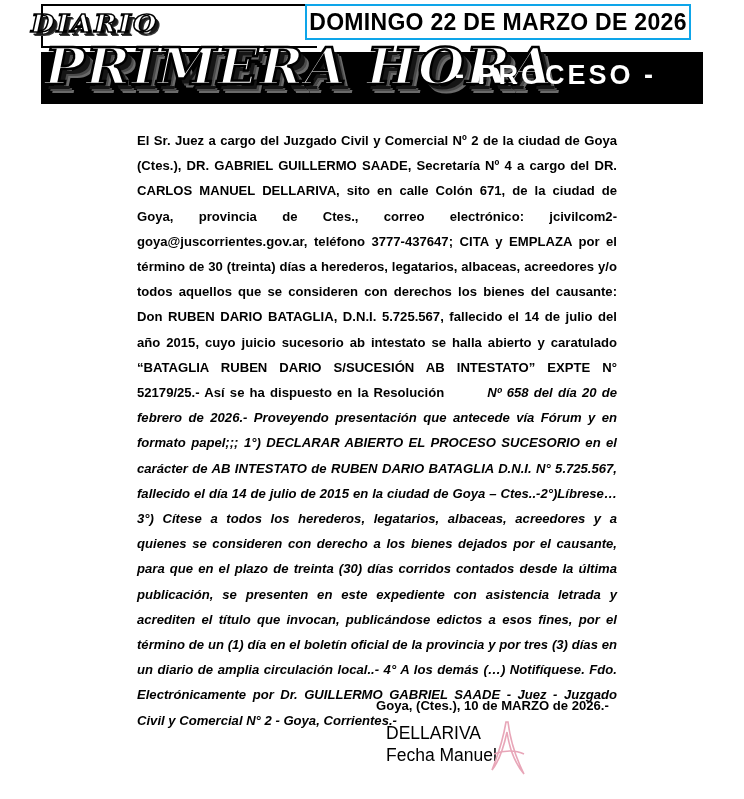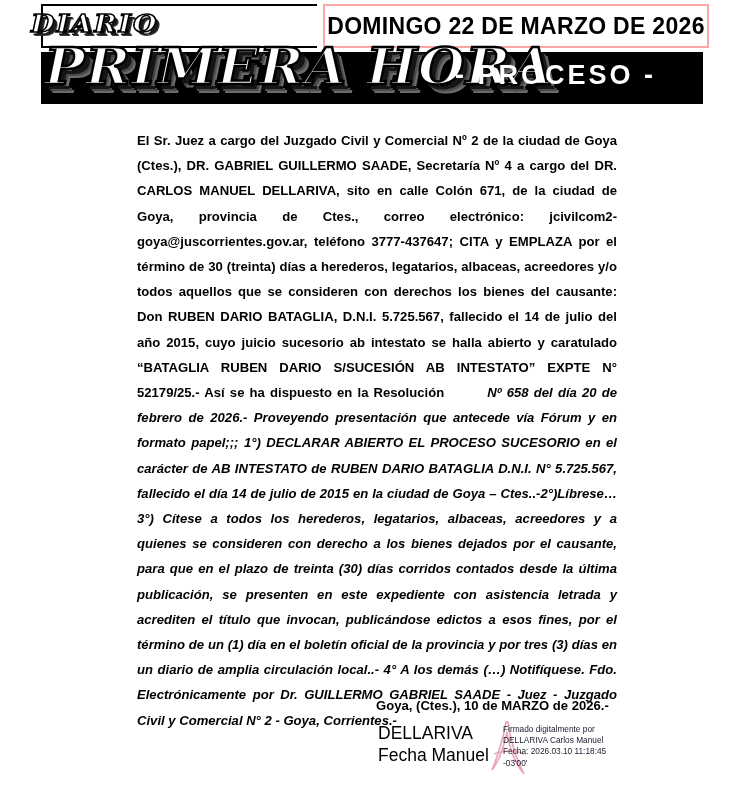--- a/index.html
+++ b/index.html
@@ -29,25 +29,25 @@
     left: 41px;
     top: 52px;
     width: 662px;
     height: 52px;
     background: #000000;
   }
 
   
   .date-box {
     position: absolute;
-    left: 323px;
+    left: 305px;
     top: 4px;
     width: 386px;
-    height: 44px;
-    border: 2px solid #fca5a5;
+    height: 36px;
+    border: 2px solid #0ea5e9;
     background: #ffffff;
     box-sizing: border-box;
     display: flex;
     align-items: center;
     justify-content: center;
   }
   .date-text {
     font-family: "Liberation Sans", sans-serif;
     font-weight: bold;
     font-size: 23px;
@@ -145,21 +145,21 @@
 
   .sig-block {
     position: absolute;
     left: 378px;
     top: 722px;
     width: 300px;
     height: 62px;
   }
   .sig-name {
     position: absolute;
-    left: 0;
+    left: 8px;
     top: 0;
     font-family: "Liberation Sans", sans-serif;
     font-weight: normal;
     font-size: 17.5px;
     line-height: 22px;
     color: #000000;
     white-space: nowrap;
   }
   .sig-glyph {
     position: absolute;
@@ -212,19 +212,13 @@
   <div class="sig-name">
     <span>DELLARIVA</span><br>
     <span>Fecha Manuel</span>
   </div>
 
   <svg class="sig-glyph" viewBox="0 0 40 58">
     <path d="M18 2 C16 14, 12 30, 4 50 C12 40, 16 26, 19 12 C21 26, 26 42, 36 54 C28 38, 22 18, 20 2 Z" fill="none" stroke="#e8a6b8" stroke-width="1.6"></path>
     <path d="M6 34 C16 30, 28 30, 36 34" fill="none" stroke="#e8a6b8" stroke-width="1.6"></path>
   </svg>
 
-  <div class="sig-meta">
-    <span>Firmado digitalmente por</span><br>
-    <span>DELLARIVA Carlos Manuel</span><br>
-    <span>Fecha: 2026.03.10 11:18:45</span><br>
-    <span>-03'00'</span>
-  </div>
 </div>
 
 </body></html>

